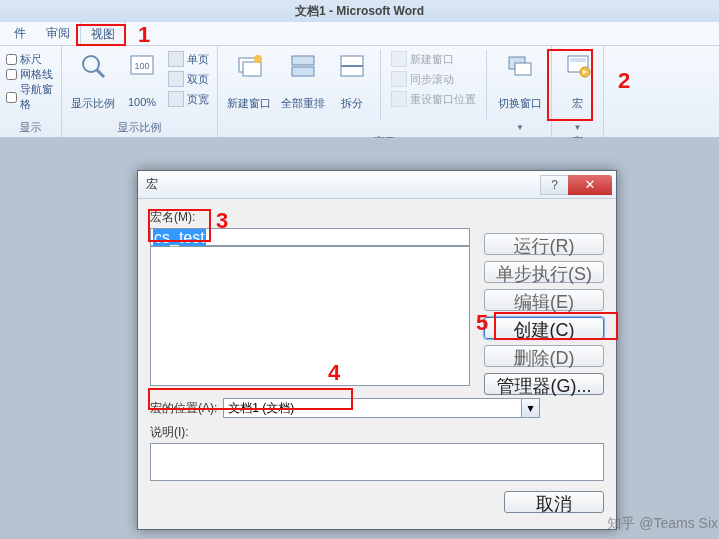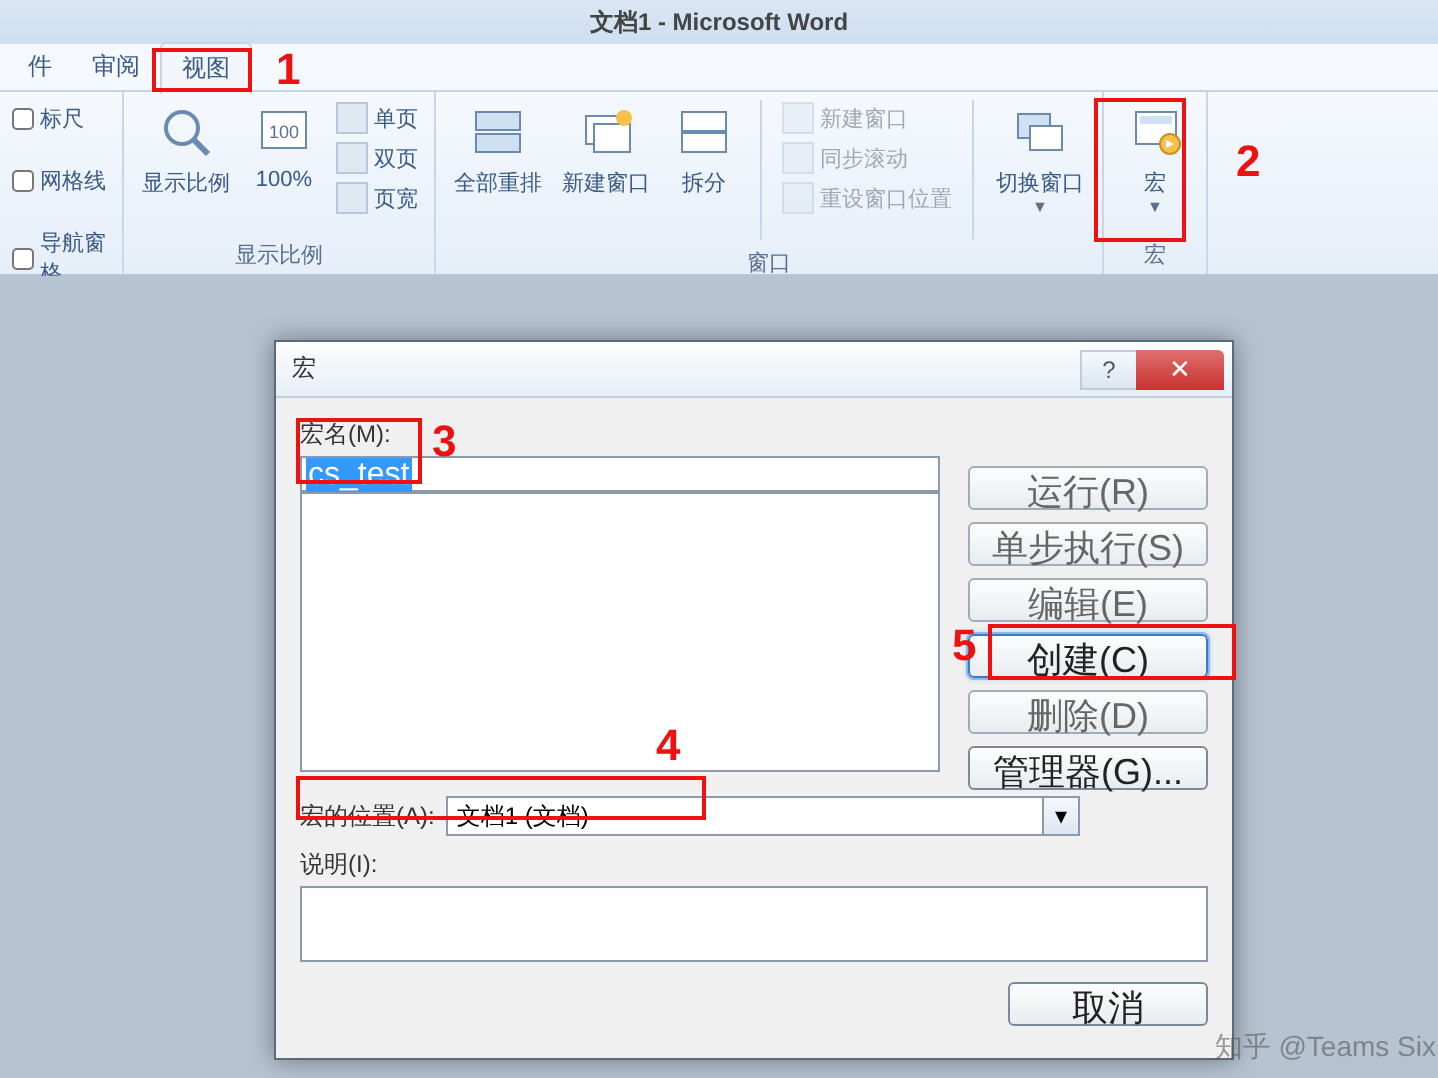--- a/index.html
+++ b/index.html
@@ -9,24 +9,24 @@
 .tabs { height: 24px; background: #f5f9fe; display: flex; align-items: center; border-bottom: 1px solid #c5d5e6; padding-left: 4px; }
 .tab { padding: 4px 10px; color: #3a5a88; font-size: 12px; cursor: pointer; }
 .tab.active { background: #f2f6fb; border: 1px solid #c5d5e6; border-bottom: none; border-radius: 3px 3px 0 0; }
 .redbox { border: 2px solid #e11; position: absolute; pointer-events: none; }
 .ann { position: absolute; color: #e11; font-size: 22px; font-weight: bold; }
 
 .ribbon { height: 92px; background: linear-gradient(#f5f9fe,#e6eef8); border-bottom: 1px solid #b6c7db; display: flex; }
 .group { border-right: 1px solid #c8d6e6; padding: 2px 6px 0 6px; display: flex; flex-direction: column; }
 .group-body { flex: 1; display: flex; align-items: flex-start; gap: 4px; }
 .group-label { text-align: center; font-size: 11px; color: #5a7090; padding: 2px 0; }
-.chklist { display: flex; flex-direction: column; gap: 16px; padding-top: 4px; }
+.chklist { display: flex; flex-direction: column; gap: 0; padding-top: 4px; }
 .chk { display: flex; align-items: center; gap: 3px; font-size: 11px; color: #3a5a88; }
 .chk input { width: 11px; height: 11px; }
-.bigbtn { display: flex; flex-direction: column; align-items: center; width: 50px; padding-top: 2px; cursor: pointer; }
+.bigbtn { display: flex; flex-direction: column; align-items: center; width: 50px; padding-top: 2px; cursor: pointer; gap: 12px; }
 .bigbtn .ic { width: 32px; height: 32px; display: flex; align-items: center; justify-content: center; }
 .bigbtn .lbl { font-size: 11px; color: #3a5a88; margin-top: 2px; text-align: center; }
 .smalllist { display: flex; flex-direction: column; gap: 2px; padding-top: 2px; }
 .smallitem { display: flex; align-items: center; gap: 3px; font-size: 11px; color: #3a5a88; cursor: pointer; padding: 1px 2px; }
 .smallitem .sic { width: 16px; height: 16px; background: #e0e8f2; border: 1px solid #b6c7db; }
 .dimmed { color: #a0a8b0 !important; }
 .dimmed .sic { opacity: .5; }
 
 .canvas { position: absolute; top: 138px; left: 0; right: 0; bottom: 0; background: #b6c3d1; }
 
@@ -127,35 +127,35 @@
       </div>
     </div>
     <div class="group-label">显示比例</div>
   </div>
 
   <div class="group">
     <div class="group-body">
       <div class="bigbtn">
         <div class="ic">
             <svg width="28" height="28">
-              <rect x="3" y="4" width="22" height="9" fill="#cfe0f2" stroke="#6a8ab0"></rect>
-              <rect x="3" y="15" width="22" height="9" fill="#cfe0f2" stroke="#6a8ab0"></rect>
-            </svg>
-          </div>
-        <div class="lbl">全部重排</div>
-      </div>
-      <div class="bigbtn">
-        <div class="ic">
-            <svg width="28" height="28">
               <rect x="4" y="6" width="18" height="14" fill="#fff" stroke="#6a8ab0"></rect>
               <rect x="8" y="10" width="18" height="14" fill="#fff" stroke="#6a8ab0"></rect>
               <circle cx="23" cy="7" r="4" fill="#f6c04a"></circle>
             </svg>
           </div>
         <div class="lbl">新建窗口</div>
+      </div>
+      <div class="bigbtn">
+        <div class="ic">
+            <svg width="28" height="28">
+              <rect x="3" y="4" width="22" height="9" fill="#cfe0f2" stroke="#6a8ab0"></rect>
+              <rect x="3" y="15" width="22" height="9" fill="#cfe0f2" stroke="#6a8ab0"></rect>
+            </svg>
+          </div>
+        <div class="lbl">全部重排</div>
       </div>
       <div class="bigbtn" style="width:40px">
         <div class="ic">
             <svg width="28" height="28">
               <rect x="3" y="4" width="22" height="20" fill="#fff" stroke="#6a8ab0"></rect>
               <line x1="3" y1="14" x2="25" y2="14" stroke="#6a8ab0" stroke-width="2"></line>
             </svg>
           </div>
         <div class="lbl">拆分</div>
       </div>

